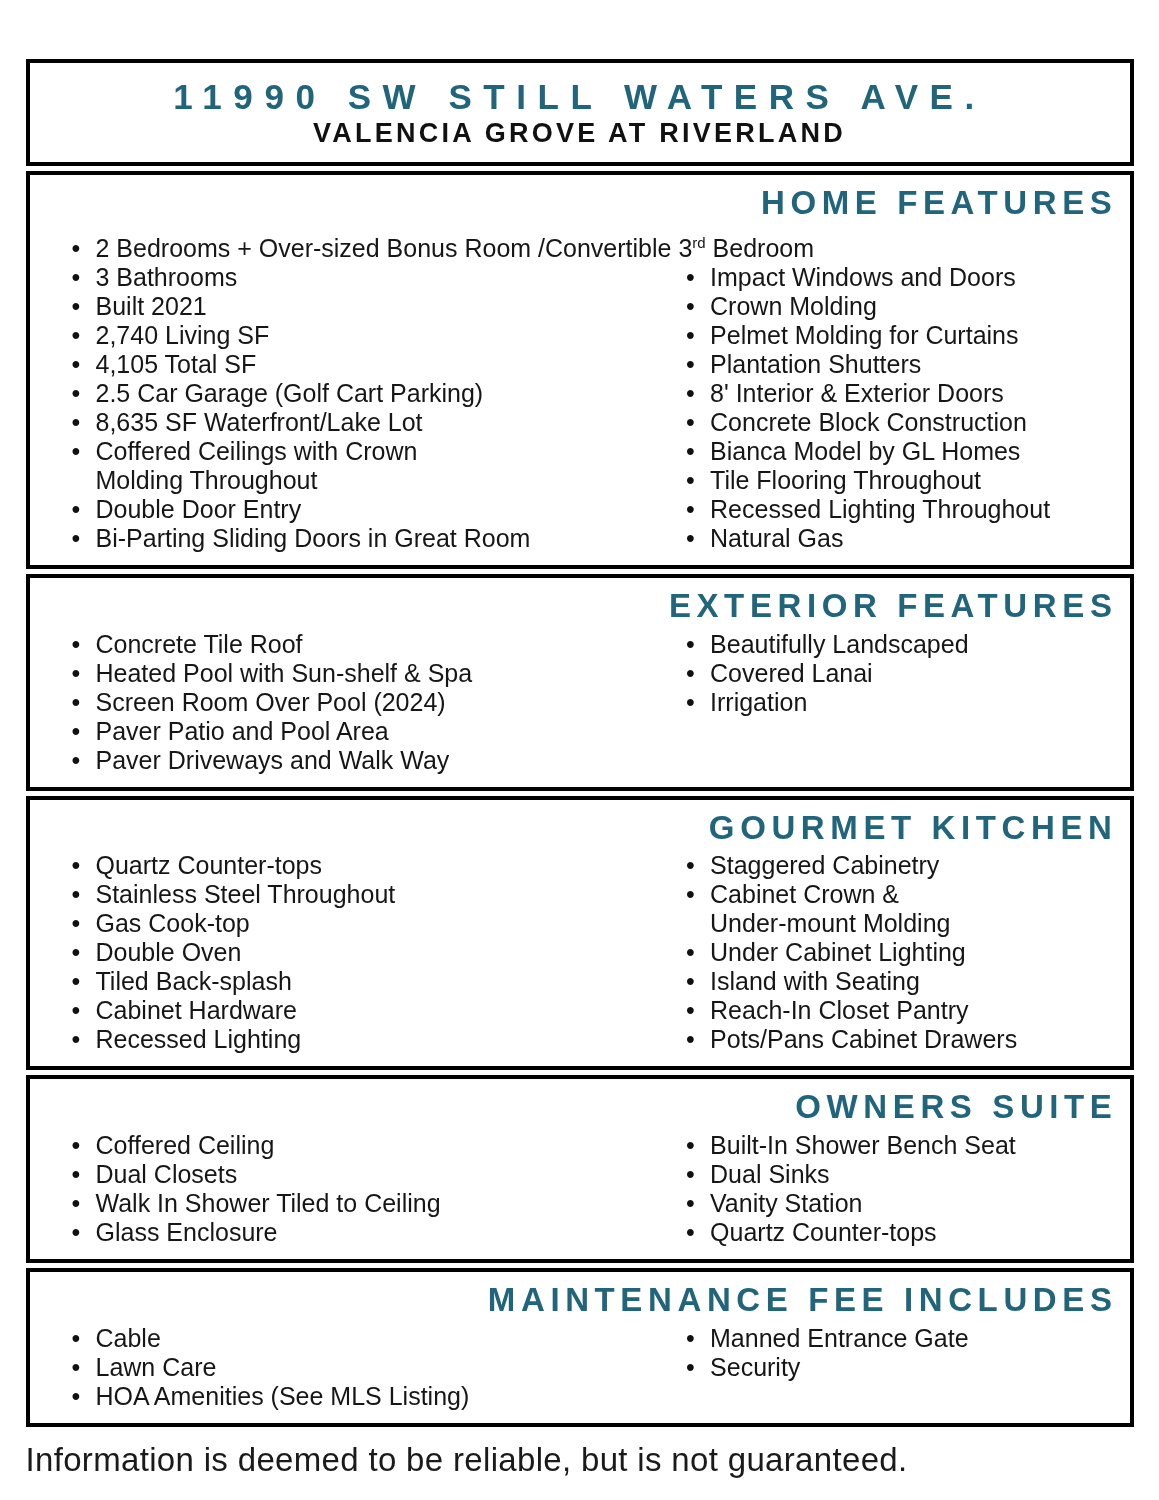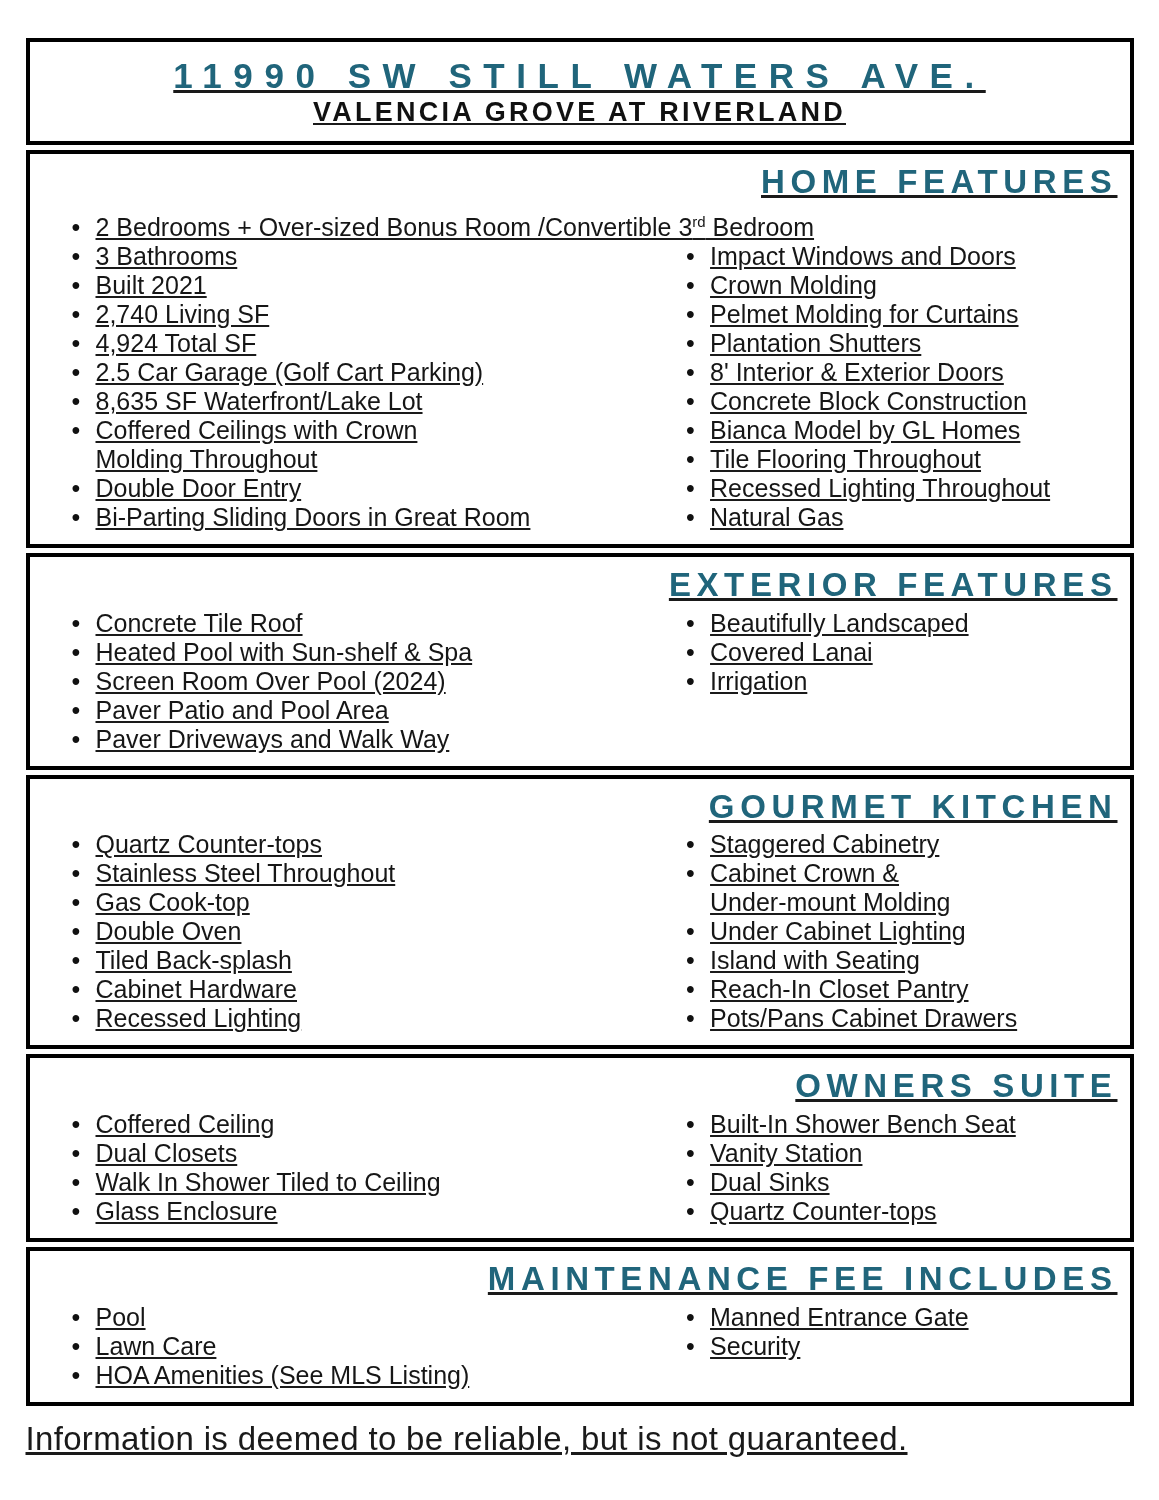--- a/index.html
+++ b/index.html
@@ -7,22 +7,21 @@
   body {
     width: 1159px;
     min-height: 1500px;
     font-family: "Liberation Sans", sans-serif;
     color: #1a1a1a;
     position: relative;
   }
   .page {
     width: 1108px;
     margin: 0 auto;
-    padding-top: 38px;
-    text-decoration: underline;
+    padding-top: 59px;
   }
   .box {
     border: 4px solid #000000;
     background: #ffffff;
     margin-bottom: 5px;
     padding: 6px 12px 12px 12px;
   }
   
   .header-box { text-align: center; padding: 14px 6px 12px 6px; }
   .addr1 {
@@ -106,21 +105,21 @@
       <section class="box">
         <h2 class="section-title">HOME FEATURES</h2>
         <ul class="features full-width">
           <li>2 Bedrooms + Over-sized Bonus Room /Convertible 3<sup>rd</sup> Bedroom</li>
         </ul>
         <div class="cols">
           <ul class="features col-left">
             <li>3 Bathrooms</li>
             <li>Built 2021</li>
             <li>2,740 Living SF</li>
-            <li>4,924 Total SF</li>
+            <li>4,105 Total SF</li>
             <li>2.5 Car Garage (Golf Cart Parking)</li>
             <li>8,635 SF Waterfront/Lake Lot</li>
             <li>Coffered Ceilings with Crown<br>Molding Throughout</li>
             <li>Double Door Entry</li>
             <li>Bi-Parting Sliding Doors in Great Room</li>
           </ul>
           <ul class="features col-right">
             <li>Impact Windows and Doors</li>
             <li>Crown Molding</li>
             <li>Pelmet Molding for Curtains</li>
@@ -177,31 +176,31 @@
         <h2 class="section-title">OWNERS SUITE</h2>
         <div class="cols">
           <ul class="features col-left">
             <li>Coffered Ceiling</li>
             <li>Dual Closets</li>
             <li>Walk In Shower Tiled to Ceiling</li>
             <li>Glass Enclosure</li>
           </ul>
           <ul class="features col-right">
             <li>Built-In Shower Bench Seat</li>
+            <li>Dual Sinks</li>
             <li>Vanity Station</li>
-            <li>Dual Sinks</li>
             <li>Quartz Counter-tops</li>
           </ul>
         </div>
       </section>
       <section class="box">
         <h2 class="section-title">MAINTENANCE FEE INCLUDES</h2>
         <div class="cols">
           <ul class="features col-left">
-            <li>Pool</li>
+            <li>Cable</li>
             <li>Lawn Care</li>
             <li>HOA Amenities (See MLS Listing)</li>
           </ul>
           <ul class="features col-right">
             <li>Manned Entrance Gate</li>
             <li>Security</li>
           </ul>
         </div>
       </section>
     </main>

